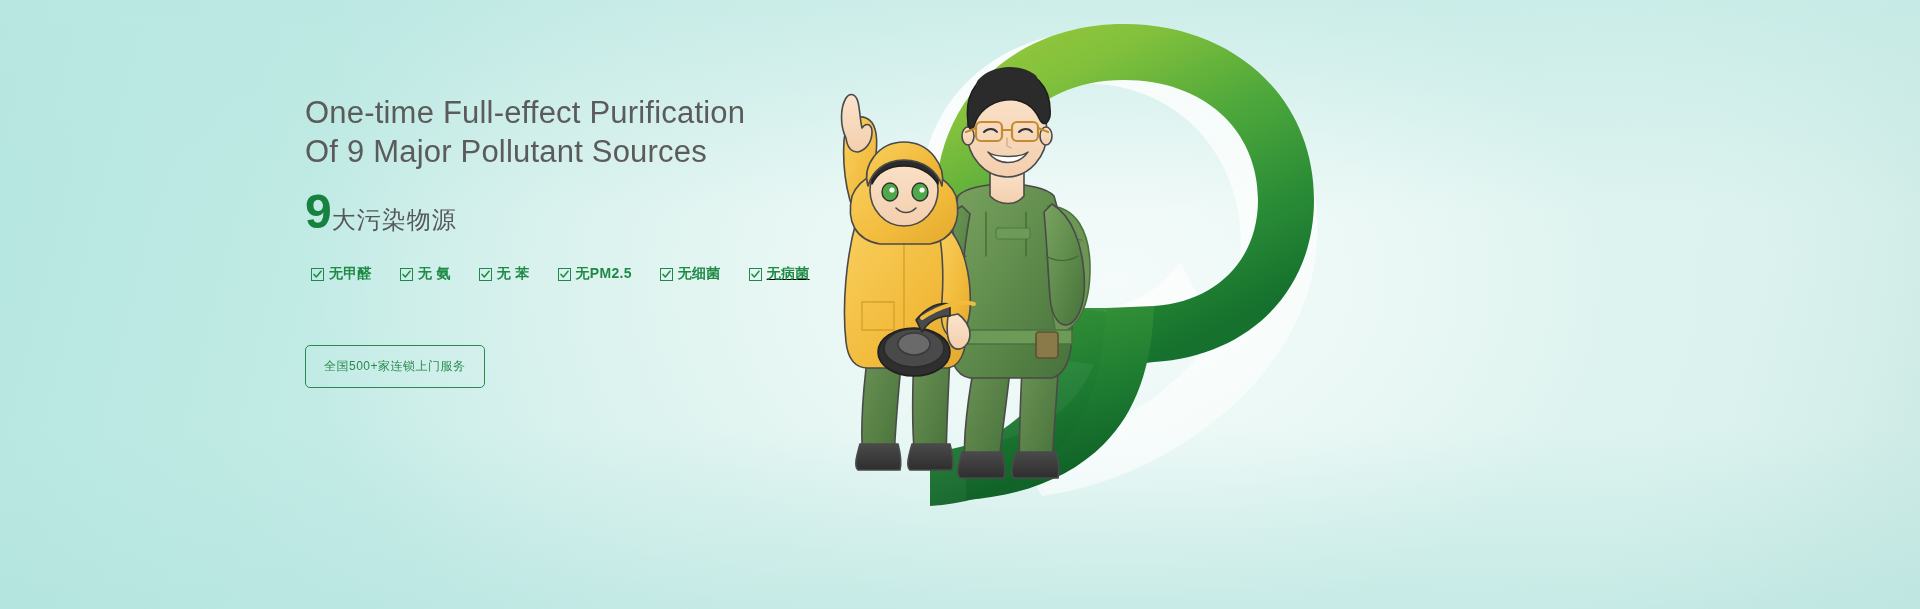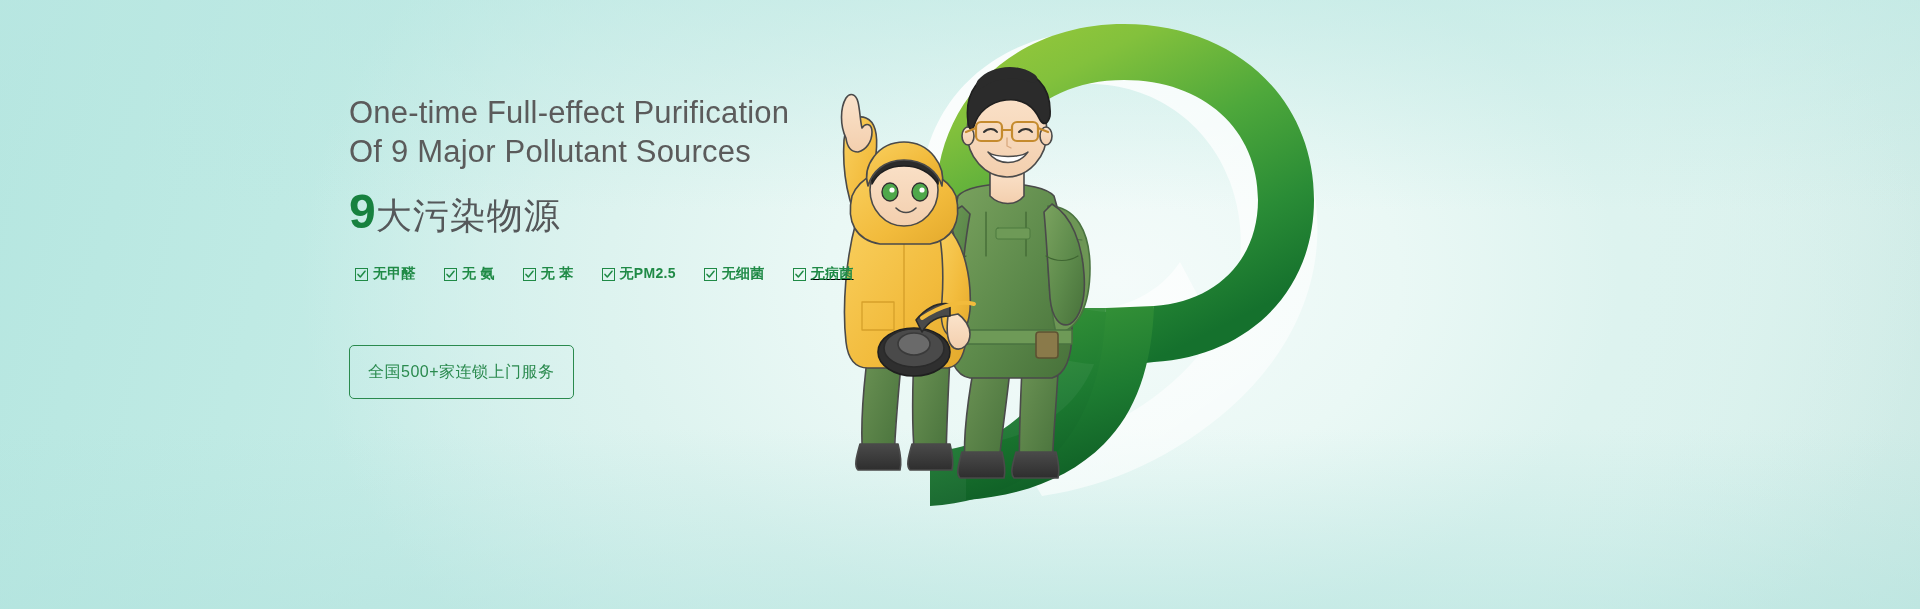--- a/index.html
+++ b/index.html
@@ -26,21 +26,21 @@
   .bg-top-fade {
     position:absolute; left:0; right:0; top:0; height:210px;
     background:linear-gradient(180deg, rgba(186,231,226,.55) 0%, rgba(186,231,226,0) 100%);
   }
   .bg-bot-fade {
     position:absolute; left:0; right:0; bottom:0; height:180px;
     background:linear-gradient(0deg, rgba(176,226,221,.50) 0%, rgba(176,226,221,0) 100%);
   }
 
   
-  .content { position:absolute; left:305px; top:0; width:820px; height:609px;margin-left:44px; }
+  .content { position:absolute; left:305px; top:0; width:820px; height:609px; }
 
   .headline-en {
     position:absolute; top:93px; left:0;
     width:700px;
     font-size:31px;
     line-height:39px;
     font-weight:400;
     color:#5b5b5b;
     letter-spacing:.2px;
     white-space:pre-line;
@@ -52,21 +52,21 @@
     white-space:nowrap;
   }
   .headline-cn .num {
     font-size:48px;
     font-weight:700;
     color:#17813f;
     line-height:1;
     letter-spacing:-1px;
   }
   .headline-cn .cn {
-    font-size:36px;
+    font-size:24px;
     font-weight:400;
     color:#55585a;
     line-height:1;
     letter-spacing:1px;
     margin-left:1px;
   }
   .headline-cn .gap { display:inline-block; width:20px; }
 
   
   .features {
@@ -93,25 +93,25 @@
     font-weight:700;
     color:#1f8a46;
     letter-spacing:.3px;
   }
 
   
   .cta {
     position:absolute; top:345px; left:0;
     display:inline-flex; align-items:center; justify-content:center;
     padding:0 18px;
-    height:54px;
+    height:43px;
     border:1.5px solid #2a8a4e;
     border-radius:5px;
     background:transparent;
-    font-size:16px;
+    font-size:12px;
     color:#2a8a4e;
     letter-spacing:.5px;
     font-family:"Liberation Sans","DejaVu Sans",sans-serif;
     cursor:pointer;
     white-space:nowrap;
   }
 
   
   .art { position:absolute; left:790px; top:0; width:620px; height:609px; }
 

